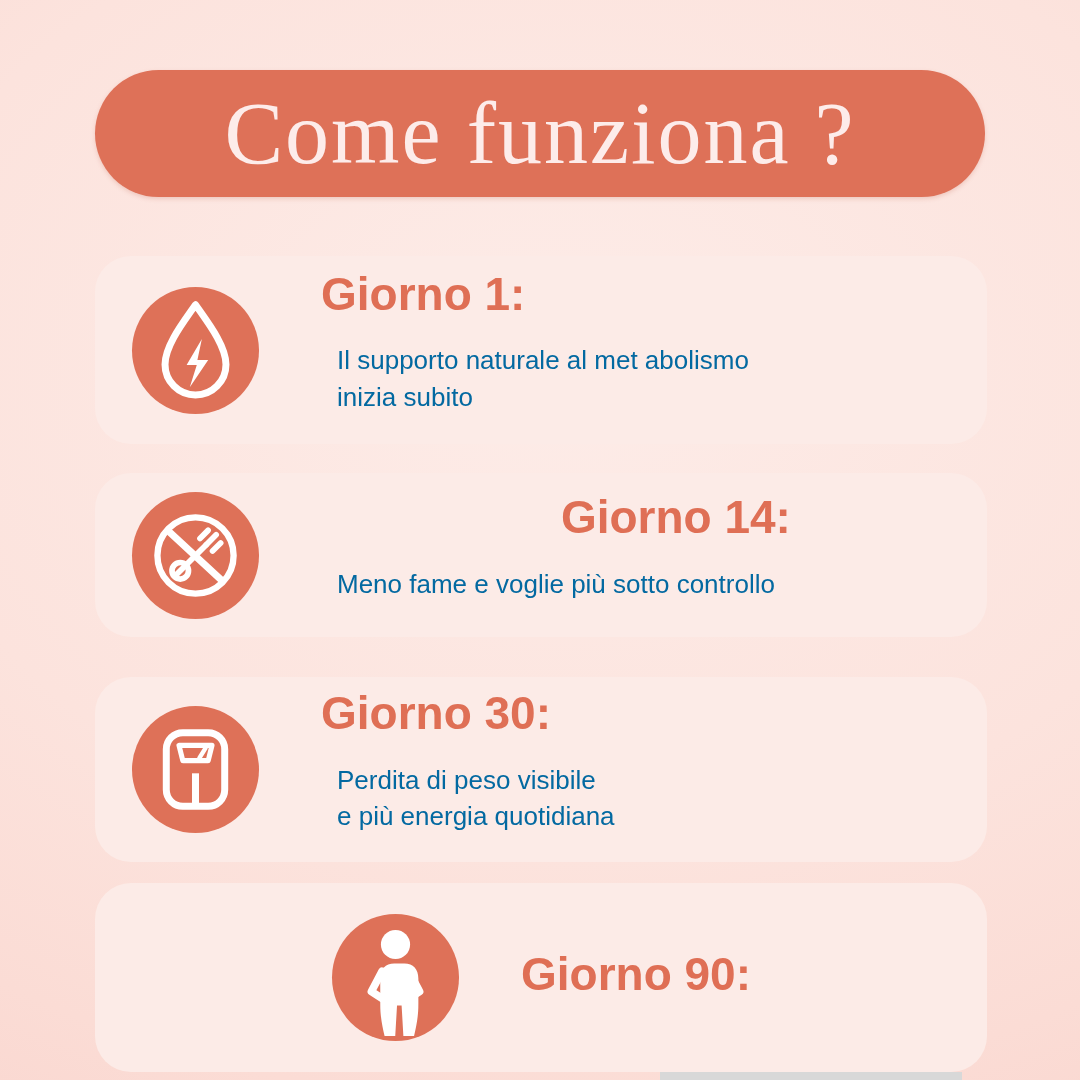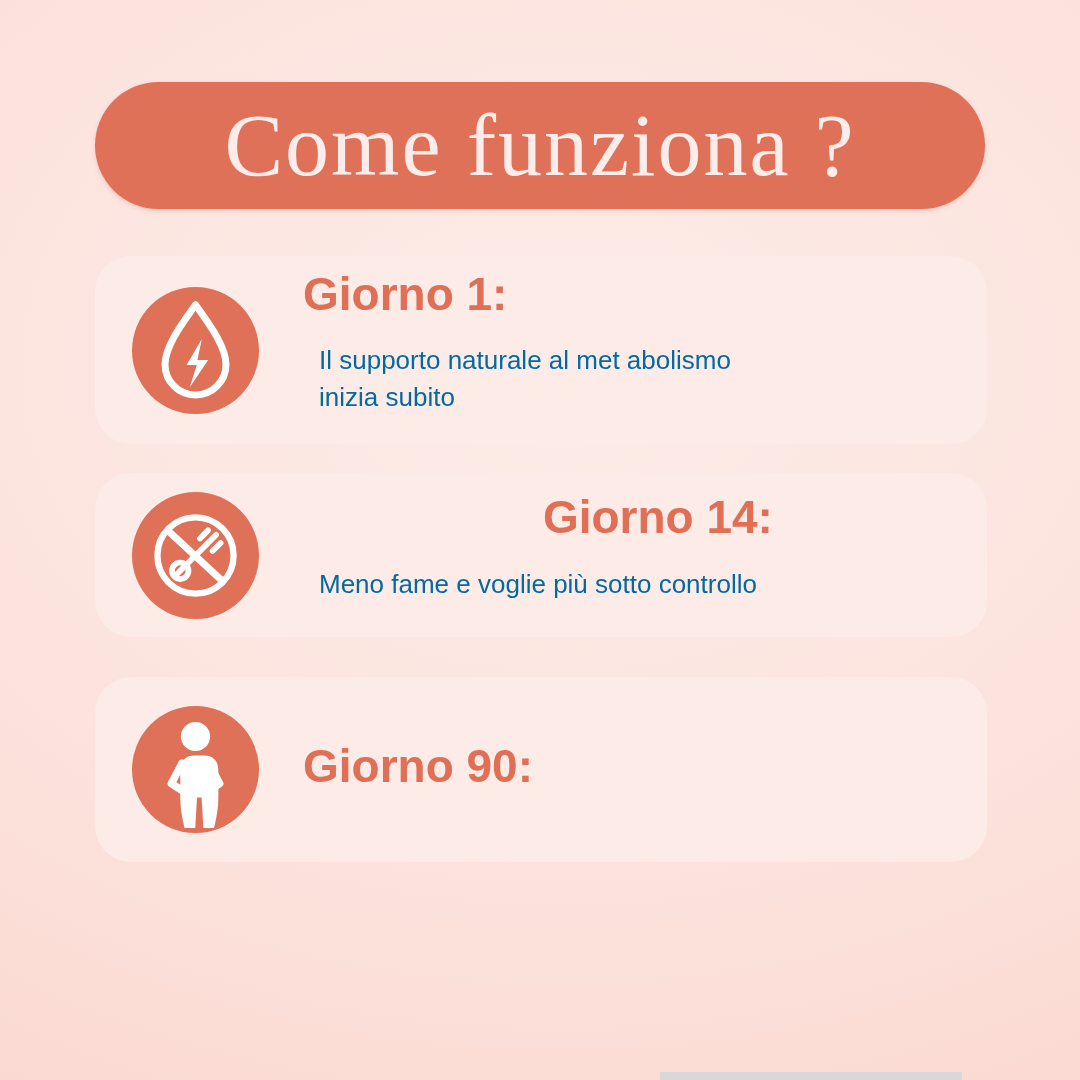--- a/index.html
+++ b/index.html
@@ -15,21 +15,20 @@
 
   
   .pill {
     position: absolute;
     left: 95px; top: 70px;
     width: 890px; height: 127px;
     background: #de7158;
     border-radius: 64px;
     display: flex; align-items: center; justify-content: center;
     box-shadow: 0 2px 4px rgba(200,110,90,0.25);
-    margin-top: 12px;
   }
   .pill h1 {
     margin: 0;
     font-family: "Liberation Serif", serif;
     font-weight: 400;
     font-size: 88px;
     letter-spacing: 2px;
     color: #fdecea;
     white-space: nowrap;
   }
@@ -40,21 +39,21 @@
     left: 95px; top: 256px;
     width: 892px;
     display: flex; flex-direction: column;
   }
   .card {
     box-sizing: border-box;
     background: #fcebe7;
     border-radius: 36px;
     display: flex; align-items: center;
     padding: 0 36px 0 37px;
-    gap: 44px;
+    gap: 62px;
   }
   .card:nth-child(1) { height: 188px; margin-bottom: 29px; }
   .card:nth-child(2) { height: 164px; margin-bottom: 40px; text-align: right; }
   .card:nth-child(3) { height: 185px; margin-bottom: 21px; }
   .card:nth-child(4) { height: 189px; justify-content: center; }
 
   .icon-circle {
     flex: 0 0 auto;
     width: 127px; height: 127px;
     border-radius: 50%;
@@ -123,20 +122,35 @@
           <path d="M30 32 L70 69" stroke-width="5.5"></path>
         </g>
       </svg>
     </div>
     <div class="card-text">
       <h2 class="card-heading">Giorno 14:</h2>
       <p class="card-body">Meno fame e voglie più sotto controllo</p>
     </div>
   </section>
 
+  <section class="card">
+    <div class="icon-circle">
+      <svg viewBox="0 0 100 100" role="img" aria-label="weight-scale-icon">
+        <rect x="27" y="21" width="46" height="58" rx="13" fill="none" stroke="#ffffff" stroke-width="5.5"></rect>
+        <path d="M37 31 h26 l-3 12 h-20 Z" fill="none" stroke="#ffffff" stroke-width="4" stroke-linejoin="round"></path>
+        <path d="M53 41 l5 -8" fill="none" stroke="#ffffff" stroke-width="3.5" stroke-linecap="round"></path>
+        <path d="M50 53 v26" fill="none" stroke="#ffffff" stroke-width="5.5"></path>
+      </svg>
+    </div>
+    <div class="card-text">
+      <h2 class="card-heading">Giorno 30:</h2>
+      <p class="card-body">Perdita di peso visibile
+e più energia quotidiana</p>
+    </div>
+  </section>
 
   <section class="card">
     <div class="icon-circle">
       <svg viewBox="0 0 100 100" role="img" aria-label="standing-body-icon">
         <circle cx="50" cy="24" r="11.5" fill="#ffffff"></circle>
         <path d="M43 39 h14 c7 0 11 4.5 11 12 v20 c0 10 -1.6 17.5 -3.4 25 h-8.4 l-1.4 -24 h-3.6 l-1.4 24 h-8.4 c-1.8 -7.5 -3.4 -15 -3.4 -25 V51 c0 -7.5 4 -12 11 -12 Z" fill="#ffffff"></path>
         <g fill="none" stroke="#ffffff" stroke-width="6" stroke-linecap="round" stroke-linejoin="round">
           <path d="M39.5 45 L31 61 L39.5 66.5"></path>
           <path d="M60.5 45 L69 61 L60.5 66.5"></path>
         </g>

